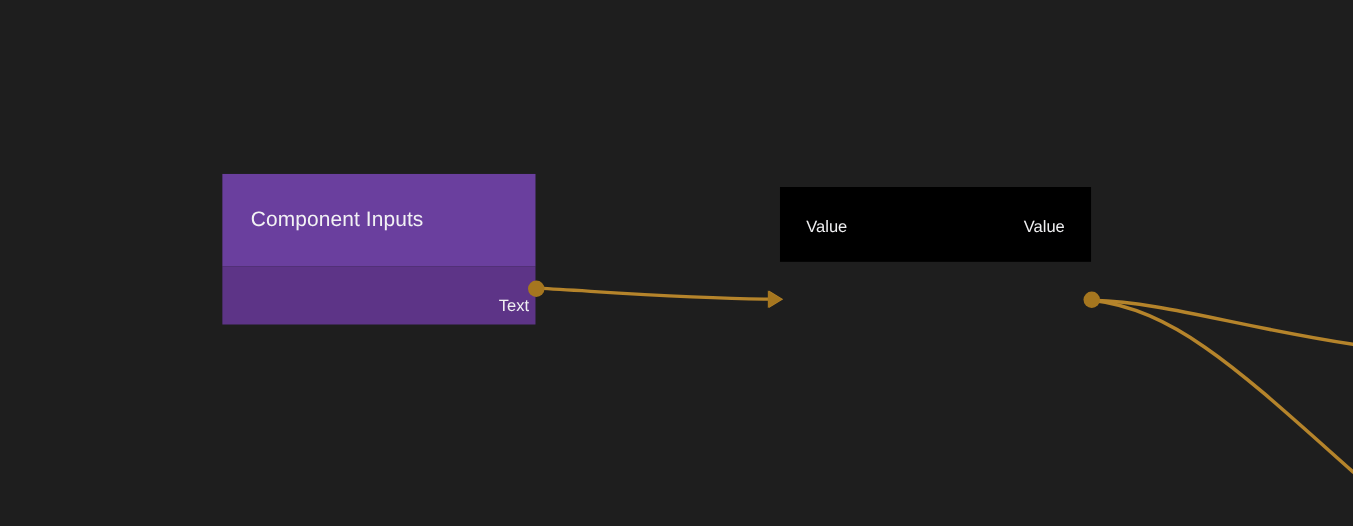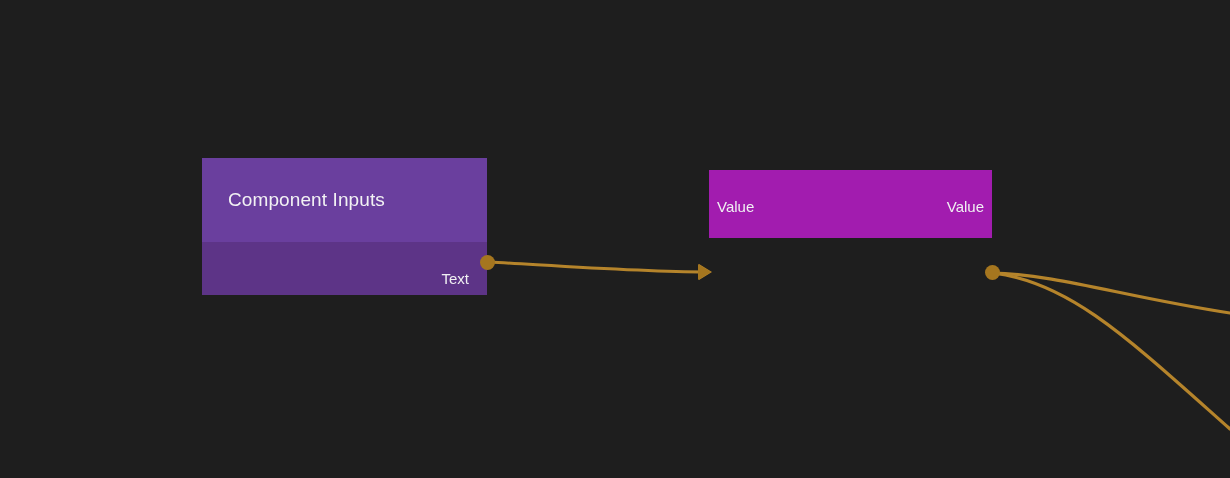--- a/index.html
+++ b/index.html
@@ -86,43 +86,43 @@
     height: 137px;
   }
   #node-component-inputs .node-header {
     height: 84px;
     background: #6a3f9e;
     padding: 0 26px;
   }
   #node-component-inputs .node-body {
     height: 67px;
     background: #5d3487;
-    padding: 0 18px;
+    padding: 0 6px;
   }
   #node-component-inputs .port-row {
     height: 67px;
     padding-top: 6px;
   }
 
   
   #node-string {
     left: 709px;
     top: 170px;
     width: 283px;
     height: 138px;
   }
   #node-string .node-header {
     height: 70px;
     background: #434a58;
     padding: 0 16px;
   }
   #node-string .node-body {
     height: 68px;
-    background: #a21caf;
-    padding: 0 8px;
+    background: #000000;
+    padding: 0 24px;
   }
   #node-string .port-row {
     height: 68px;
     padding-top: 4px;
   }
 
   
   .port-dot {
     position: absolute;
     width: 15px;

